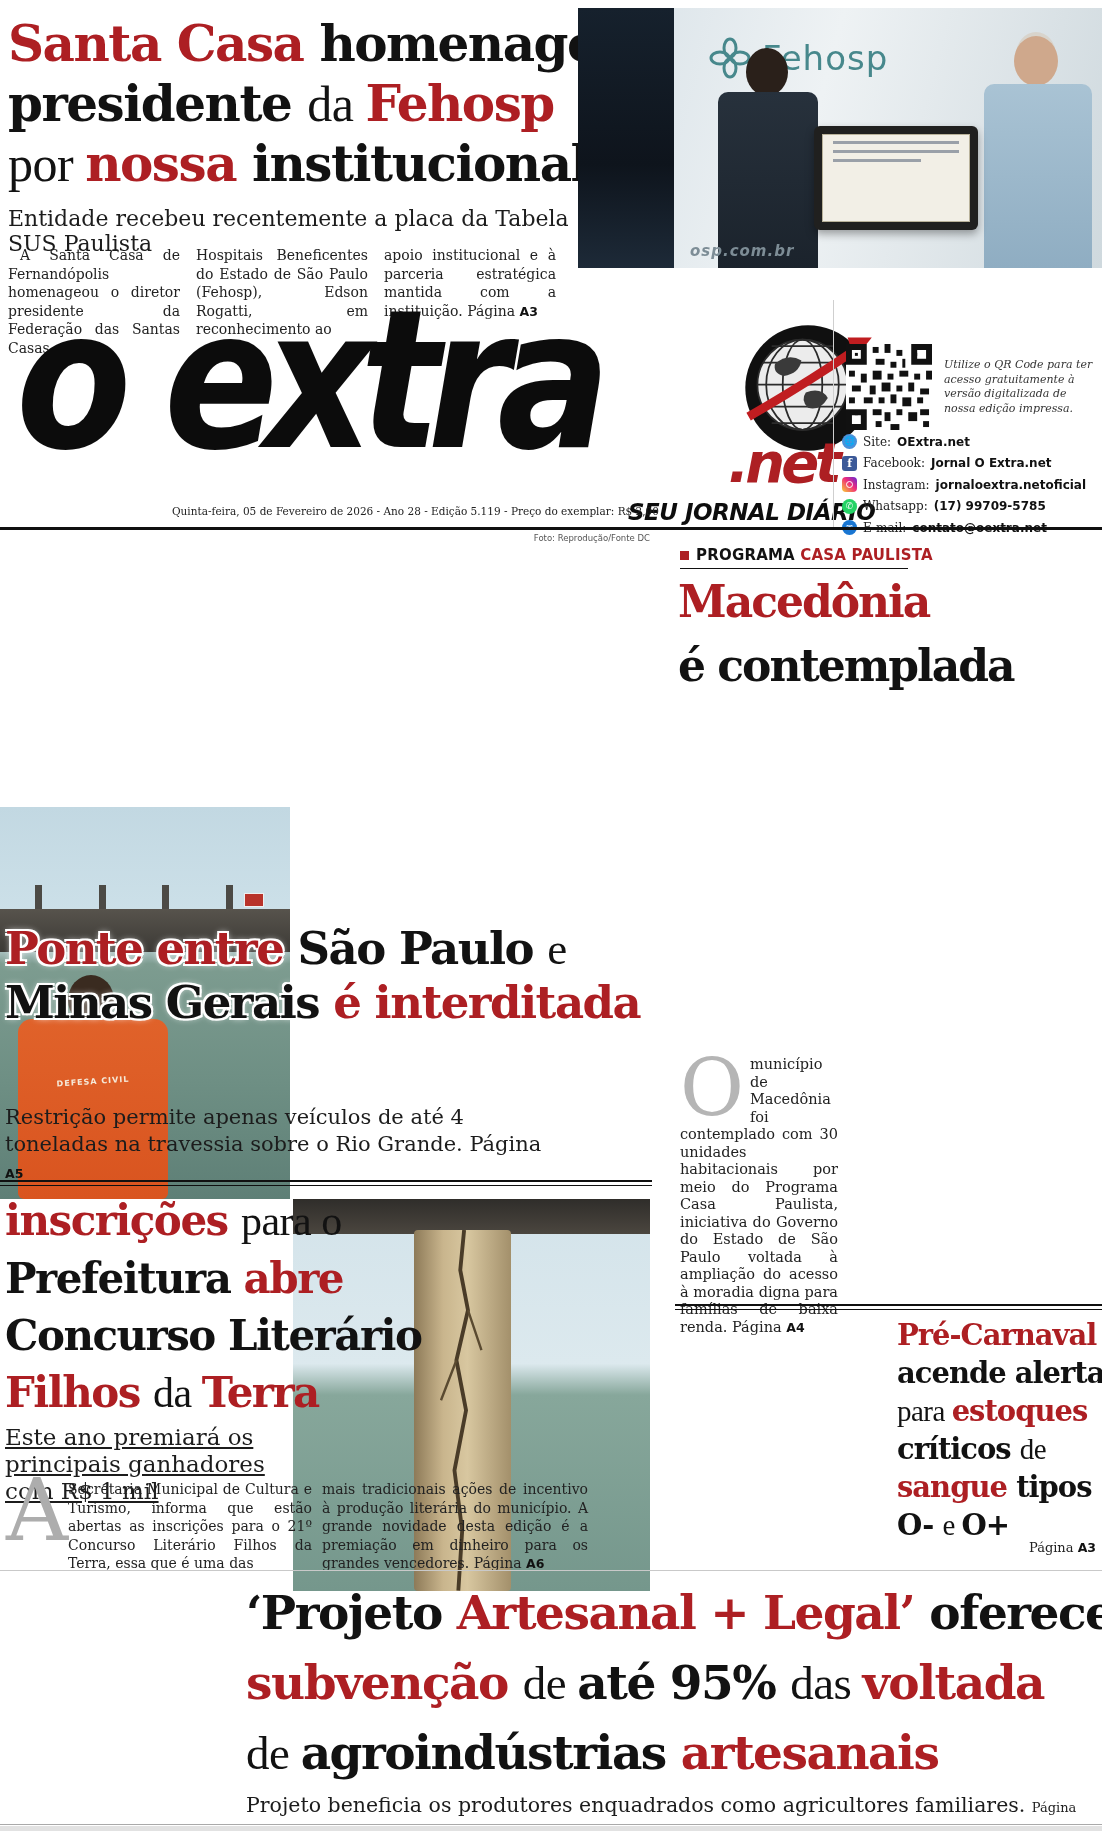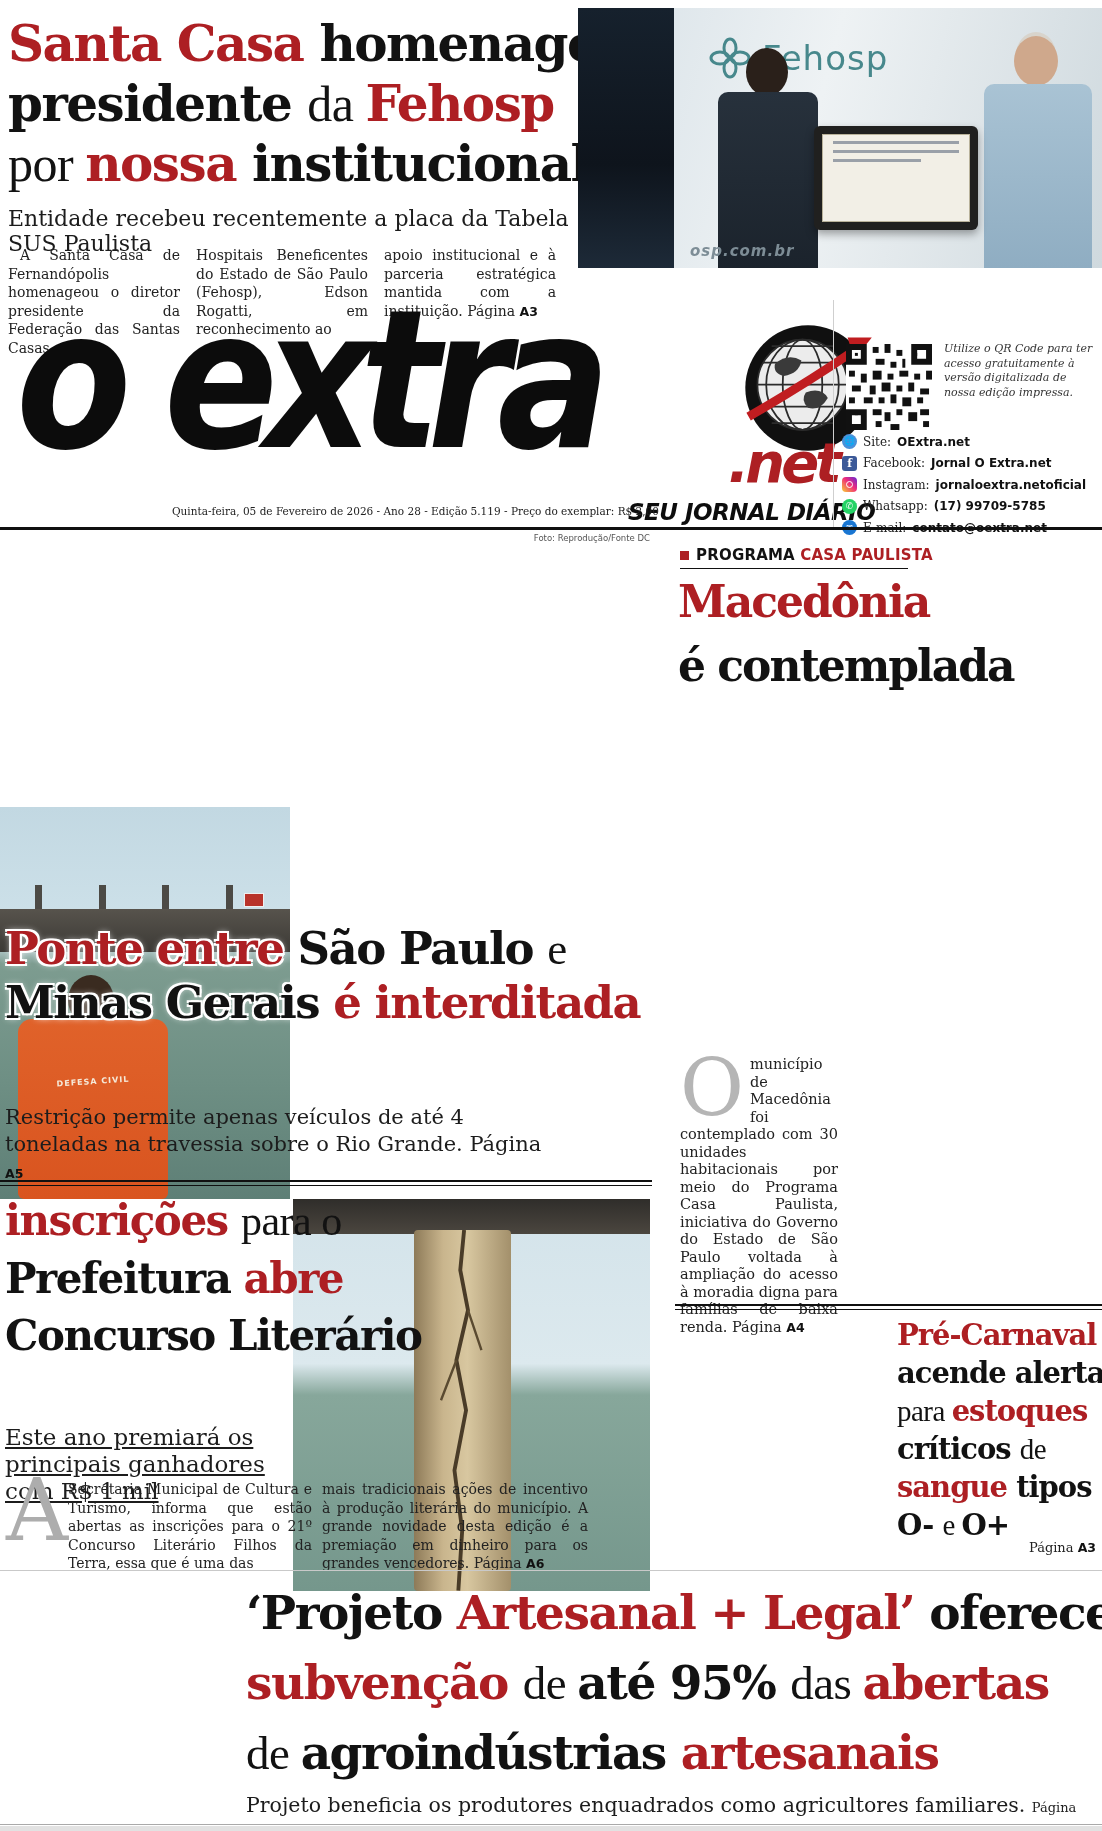--- a/index.html
+++ b/index.html
@@ -41,21 +41,21 @@
 
   
   .logo-main{font-family:"DejaVu Sans",sans-serif;font-weight:800;font-style:italic;
     font-size:168px;line-height:1;letter-spacing:-13px;color:#0c0c0c;
     transform:scaleY(1.15);transform-origin:top left;}
   .logo-net{font-family:"DejaVu Sans",sans-serif;font-weight:800;font-style:italic;
     font-size:56px;color:var(--red);letter-spacing:-4px;}
   .logo-tagline{font-family:"DejaVu Sans",sans-serif;font-weight:800;font-style:italic;
     font-size:23px;letter-spacing:-0.5px;color:#0d0d0d;white-space:nowrap;}
   .dateline{font-family:"DejaVu Serif",serif;font-size:10.5px;color:#222;white-space:nowrap;}
-  .qr-note{font-family:"DejaVu Serif",serif;font-style:italic;font-size:11px;line-height:14.5px;color:#333;}
+  .qr-note{font-family:"DejaVu Serif",serif;font-style:italic;font-size:11px;line-height:14.5px;color:#333;margin-top:16px;}
   .contact-row{display:flex;align-items:center;gap:6px;height:21.5px;}
   .contact-label{font-family:"DejaVu Serif",serif;font-size:12px;color:#222;white-space:nowrap;}
   .contact-value{font-family:"DejaVu Sans",sans-serif;font-weight:700;font-size:12px;color:#111;white-space:nowrap;}
   .ic{width:15px;height:15px;border-radius:50%;display:flex;align-items:center;justify-content:center;
       color:#fff;font-size:9px;font-weight:700;flex:0 0 15px;line-height:1;}
   .ic-globe{background:#4a90d9;}
   .ic-fb{background:#3b5998;border-radius:3px;font-family:"DejaVu Serif",serif;font-size:11px;}
   .ic-ig{background:linear-gradient(45deg,#f9ce34,#ee2a7b 55%,#6228d7);border-radius:4px;}
   .ic-ig span{width:7px;height:7px;border:1.5px solid #fff;border-radius:50%;display:block;}
   .ic-wa{background:#25d366;}
@@ -285,20 +285,21 @@
   <div class="abs deck" style="left:5px;top:1104px;width:548px;font-size:21px;line-height:27px;">
     <span>Restrição permite apenas veículos de até 4 toneladas na travessia sobre o Rio Grande. Página </span><span class="pageref">A5</span>
   </div>
 
   <div class="abs rule-double" style="left:0;top:1180px;width:652px;"></div>
 
   <div class="abs hl hl-pref" style="left:5px;top:1192px;">
     <div class="hl-line"><span class="seg-red">inscrições </span><span class="seg-serif">para o</span></div>
     <div class="hl-line"><span class="seg-black">Prefeitura </span><span class="seg-red">abre</span></div>
     <div class="hl-line"><span class="seg-black">Concurso Literário</span></div>
+    <div class="hl-line"><span class="seg-red">Filhos </span><span class="seg-serif">da </span><span class="seg-red">Terra</span></div>
   </div>
   <div class="abs deck" style="left:5px;top:1424px;width:310px;font-size:23px;line-height:27px;text-decoration:underline;">Este ano premiará os principais ganhadores com R$ 1 mil</div>
 
   <div class="abs dropcap" style="left:6px;top:1474px;">A</div>
   <div class="abs bodytext" style="left:68px;top:1480px;width:244px;">Secretaria Municipal de Cultura e Turismo, informa que estão abertas as inscrições para o 21º Concurso Literário Filhos da Terra, essa que é uma das</div>
   <div class="abs bodytext" style="left:322px;top:1480px;width:266px;">
     <span>mais tradicionais ações de incentivo à produção literária do município. A grande novidade desta edição é a premiação em dinheiro para os grandes vencedores. Página </span><span class="pageref">A6</span>
   </div>
 
   <div class="abs kicker" style="left:680px;top:546px;">
@@ -328,21 +329,21 @@
     <div class="hl-line"><span class="seg-black">O- </span><span class="seg-serif">e </span><span class="seg-black">O+</span></div>
   </div>
   <div class="abs pagenote" style="left:900px;top:1540px;width:196px;text-align:right;">
     <span>Página </span><span class="pageref">A3</span>
   </div>
 
   <div class="abs rule-thin" style="left:0;top:1570px;width:1102px;"></div>
 
   <div class="abs hl hl-bottom" style="left:246px;top:1578px;">
     <div class="hl-line"><span class="seg-black">‘Projeto </span><span class="seg-red">Artesanal + Legal’ </span><span class="seg-black">oferece</span></div>
-    <div class="hl-line"><span class="seg-red">subvenção </span><span class="seg-serif">de </span><span class="seg-black">até 95% </span><span class="seg-serif">das </span><span class="seg-red">abertas</span></div>
+    <div class="hl-line"><span class="seg-red">subvenção </span><span class="seg-serif">de </span><span class="seg-black">até 95% </span><span class="seg-serif">das </span><span class="seg-red">voltada</span></div>
     <div class="hl-line"><span class="seg-serif">de </span><span class="seg-black">agroindústrias </span><span class="seg-red">artesanais</span></div>
   </div>
   <div class="abs deck" style="left:246px;top:1793px;width:850px;font-size:20.5px;">
     <span>Projeto beneficia os produtores enquadrados como agricultores familiares. </span><span class="pagenote" style="font-size:13px;">Página </span><span class="pageref">A2</span>
   </div>
 
   <div class="abs rule-thin" style="left:0;top:1824px;width:1102px;background:#aaaaaa;"></div>
   <div class="abs" style="left:0;top:1826px;width:1102px;height:5px;background:#e2e2e2;"></div>
 
 </div>

